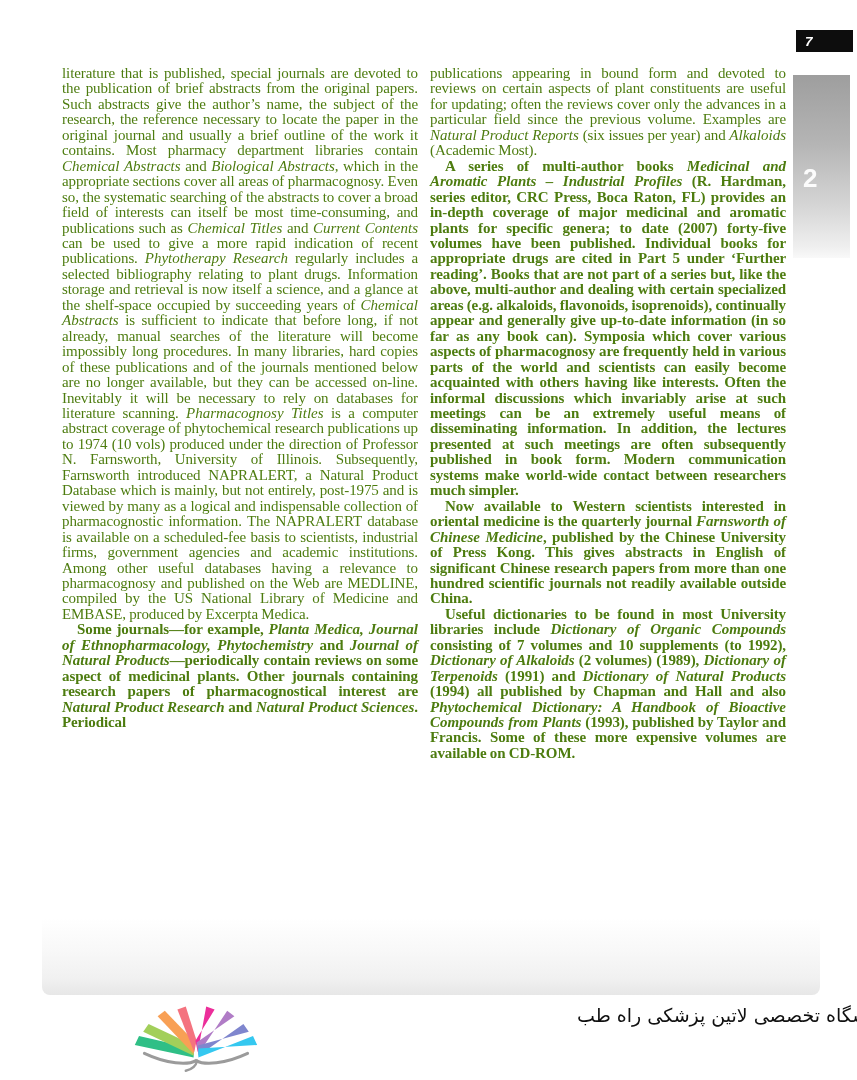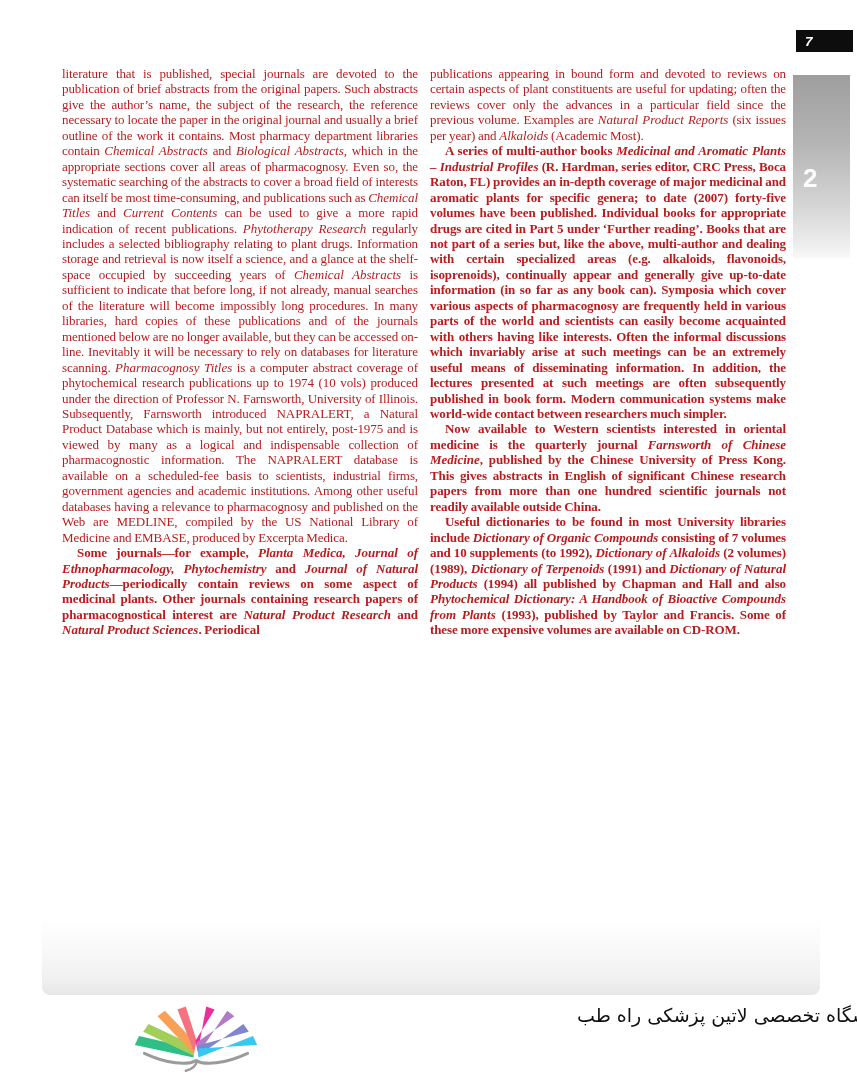--- a/index.html
+++ b/index.html
@@ -40,22 +40,22 @@
     font-weight:bold;font-size:26px;line-height:1;
   }
 
   
   .columns{
     position:absolute;left:62px;top:66px;width:724px;
     display:flex;gap:12px;
   }
   .col{
     width:356px;
-    font-size:13px;line-height:15.45px;
-    text-align:justify;color:#b91c1c;
+    font-size:15px;line-height:15.45px;
+    text-align:justify;color:#4d7c0f;
     letter-spacing:-0.1px;word-spacing:-0.4px;
   }
   .col p{margin:0;hyphens:auto;-webkit-hyphens:auto;}
   .col p.indent{text-indent:15px;font-weight:bold;}
   .col i{letter-spacing:0;margin-top:40px;}
 
   
   .page-shadow{
     position:absolute;left:42px;top:918px;width:778px;height:77px;
     background:linear-gradient(180deg, rgba(255,255,255,0) 0%, rgba(130,130,130,0.05) 40%, rgba(115,115,115,0.10) 78%, rgba(105,105,105,0.16) 100%);

